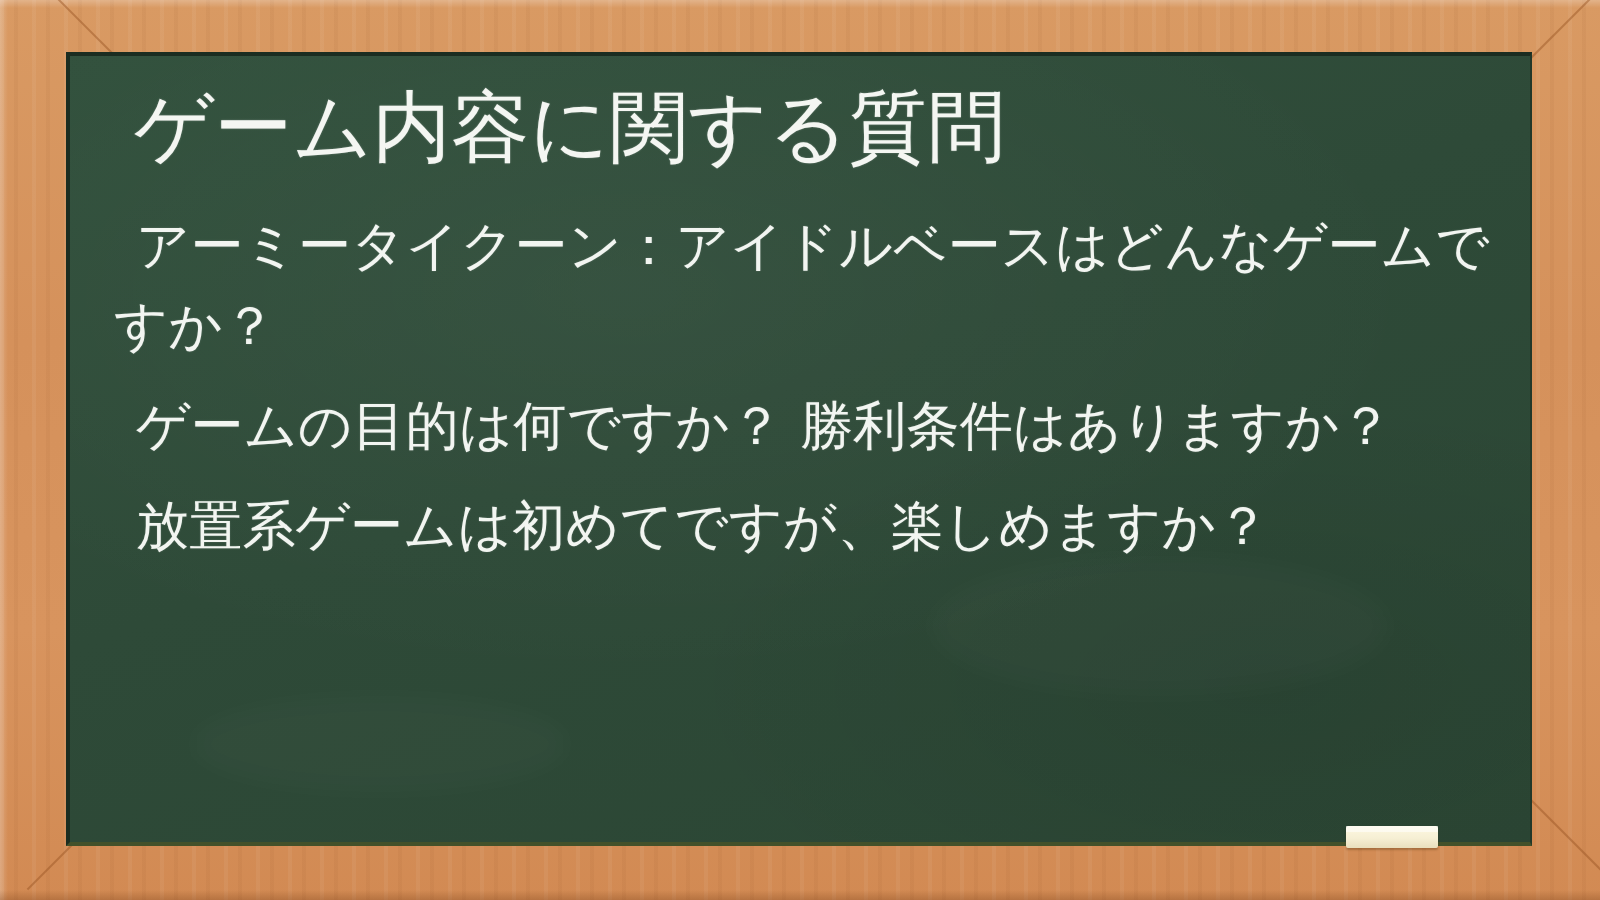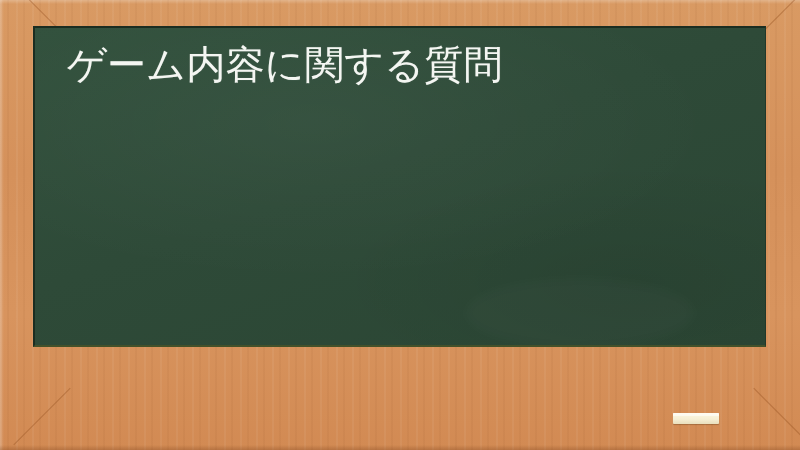--- a/index.html
+++ b/index.html
@@ -79,21 +79,21 @@
     height: 5px;
     background: linear-gradient(0deg, rgba(110,55,18,0.28), rgba(0,0,0,0));
   }
 
   
   #chalkboard-surface {
     position: absolute;
     left: 33px;
     top: 26px;
     width: 733px;
-    height: 321px;
+    height: 397px;
     box-sizing: border-box;
     background:
       radial-gradient(ellipse 78% 70% at 38% 30%, rgba(255,255,255,0.035), rgba(0,0,0,0) 72%),
       radial-gradient(ellipse 60% 55% at 82% 80%, rgba(0,0,0,0.07), rgba(0,0,0,0) 70%),
       linear-gradient(160deg, #32513d 0%, #2e4a38 45%, #2b4634 100%);
     border-top: 2px solid #1b2d21;
     border-left: 2px solid #1b2d21;
     border-right: 1px solid #22382a;
     border-bottom: 2px solid #43512a;
     overflow: hidden;
@@ -177,18 +177,23 @@
   <div class="frame-miter bl"></div>
   <div class="frame-miter br"></div>
 
   <div id="chalkboard-surface">
 
     <div class="chalk-smudge s1"></div>
     <div class="chalk-smudge s2"></div>
 
     <div id="board-title">ゲーム内容に関する質問</div>
 
+    <ul id="question-list">
+      <li class="question-item">アーミータイクーン：アイドルベースはどんなゲームですか？</li>
+      <li class="question-item">ゲームの目的は何ですか？ 勝利条件はありますか？</li>
+      <li class="question-item">放置系ゲームは初めてですが、楽しめますか？</li>
+    </ul>
 
   </div>
 
   <div id="chalk-stick"></div>
 
 </div>
 
 </body></html>

